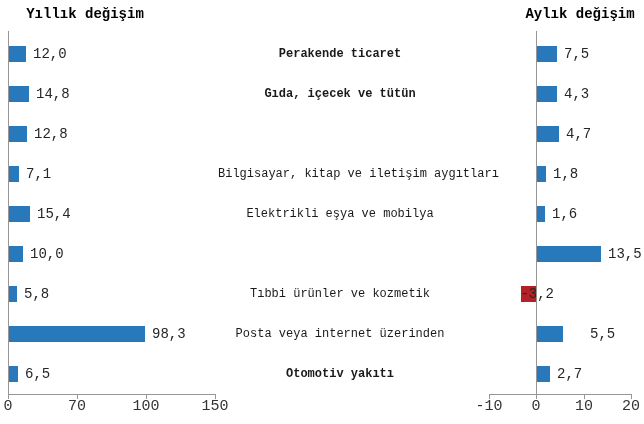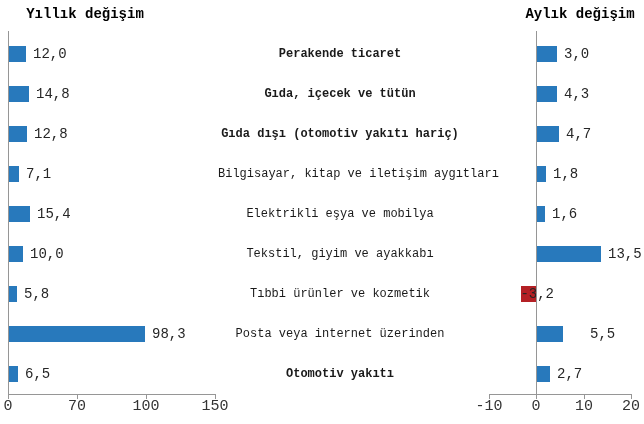--- a/index.html
+++ b/index.html
@@ -26,54 +26,52 @@
 
 <div id="stage">
   <div id="left-title" class="chart-title">Yıllık değişim</div>
   <div id="right-title" class="chart-title">Aylık değişim</div>
   <div id="rows">
       <div class="row" style="top: 34px;">
         <div class="bar" style="left: 9px; width: 17px; background: rgb(40, 121, 188);"></div>
         <div class="val" style="left: 33px;">12,0</div>
         <div class="cat bold">Perakende ticaret</div>
         <div class="bar" style="left: 537px; width: 20px; background: rgb(40, 121, 188);"></div>
-        <div class="val" style="left: 564px;">3,0</div>
+        <div class="val" style="left: 564px;">7,5</div>
       </div>
       <div class="row" style="top: 74px;">
         <div class="bar" style="left: 9px; width: 20px; background: rgb(40, 121, 188);"></div>
         <div class="val" style="left: 36px;">14,8</div>
         <div class="cat bold">Gıda, içecek ve tütün</div>
         <div class="bar" style="left: 537px; width: 20px; background: rgb(40, 121, 188);"></div>
         <div class="val" style="left: 564px;">4,3</div>
       </div>
       <div class="row" style="top: 114px;">
         <div class="bar" style="left: 9px; width: 18px; background: rgb(40, 121, 188);"></div>
         <div class="val" style="left: 34px;">12,8</div>
-        <div class="cat bold">Gıda dışı (otomotiv yakıtı hariç)</div>
         <div class="bar" style="left: 537px; width: 22px; background: rgb(40, 121, 188);"></div>
         <div class="val" style="left: 566px;">4,7</div>
       </div>
       <div class="row" style="top: 154px;">
         <div class="bar" style="left: 9px; width: 10px; background: rgb(40, 121, 188);"></div>
         <div class="val" style="left: 26px;">7,1</div>
         <div class="cat">Bilgisayar, kitap ve iletişim aygıtları</div>
         <div class="bar" style="left: 537px; width: 9px; background: rgb(40, 121, 188);"></div>
         <div class="val" style="left: 553px;">1,8</div>
       </div>
       <div class="row" style="top: 194px;">
         <div class="bar" style="left: 9px; width: 21px; background: rgb(40, 121, 188);"></div>
         <div class="val" style="left: 37px;">15,4</div>
         <div class="cat">Elektrikli eşya ve mobilya</div>
         <div class="bar" style="left: 537px; width: 8px; background: rgb(40, 121, 188);"></div>
         <div class="val" style="left: 552px;">1,6</div>
       </div>
       <div class="row" style="top: 234px;">
         <div class="bar" style="left: 9px; width: 14px; background: rgb(40, 121, 188);"></div>
         <div class="val" style="left: 30px;">10,0</div>
-        <div class="cat">Tekstil, giyim ve ayakkabı</div>
         <div class="bar" style="left: 537px; width: 64px; background: rgb(40, 121, 188);"></div>
         <div class="val" style="left: 608px;">13,5</div>
       </div>
       <div class="row" style="top: 274px;">
         <div class="bar" style="left: 9px; width: 8px; background: rgb(40, 121, 188);"></div>
         <div class="val" style="left: 24px;">5,8</div>
         <div class="cat">Tıbbi ürünler ve kozmetik</div>
         <div class="bar" style="left: 521px; width: 15px; background: rgb(180, 32, 37);"></div>
         <div class="val" style="right: 130px;">-3,2</div>
       </div>

